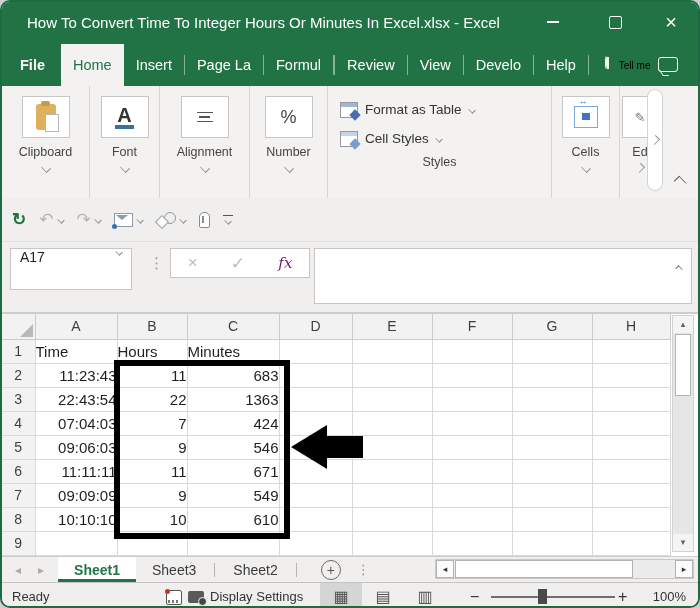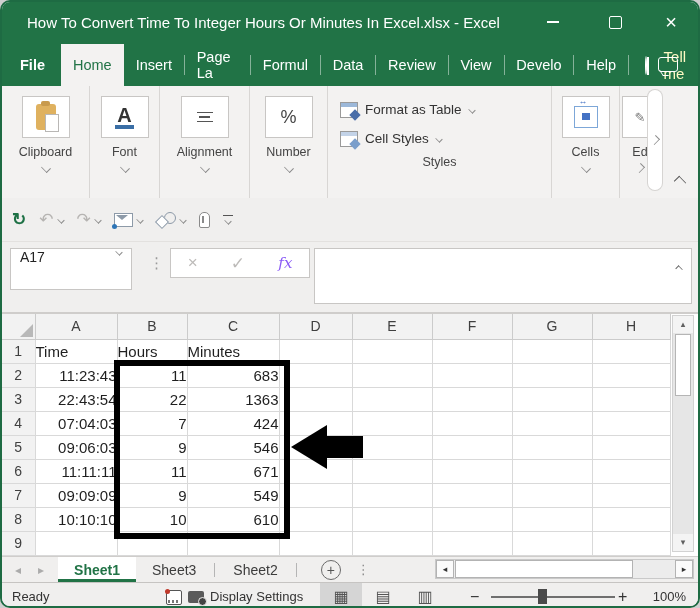--- a/index.html
+++ b/index.html
@@ -12,21 +12,21 @@
   .btn-min{left:528px}.btn-max{left:590px}.btn-close{left:646px}
   .minbar{width:12px;height:2px;background:#fff}
   .maxbox{width:11px;height:11px;border:1.6px solid #fff;border-radius:2px}
   .closex{font-size:20px;color:#fff;line-height:1}
   
   .menubar{position:absolute;left:0;top:42px;width:100%;height:42px;background:#217346;display:flex;align-items:stretch;}
   .mtab{display:flex;align-items:center;padding:0 12px;color:#fff;font-size:14.5px;cursor:default;}
   .mtab.first{padding:0 16px 0 18px;font-weight:bold;}
   .mtab.active{background:#f3f2f1;color:#217346;}
   .msep{width:1px;height:20px;background:rgba(255,255,255,.45);align-self:center;}
-  .tellme{display:flex;align-items:center;gap:10px;margin-left:16px;color:#fef9c3;font-size:15px;}
+  .tellme{display:flex;align-items:center;gap:2px;margin-left:16px;color:#000000;font-size:10px;}
   .bulb{position:relative;width:12px;height:17px;}
   .bulb .glass{width:11px;height:11px;border:1.6px solid #fff;border-radius:50%;}
   .bulb .base{width:6px;height:3px;border-left:1.6px solid #fff;border-right:1.6px solid #fff;border-bottom:1.6px solid #fff;margin:1px auto 0;}
   .comment{position:absolute;right:20px;top:55px;width:18px;height:13px;border:1.6px solid #fff;border-radius:3px;}
   .comment:after{content:"";position:absolute;left:2px;bottom:-5px;width:5px;height:5px;border-left:1.6px solid #fff;border-bottom:1.6px solid #fff;transform:skewX(35deg);background:transparent;}
   
   .ribbon{position:absolute;left:0;top:84px;width:100%;height:112px;background:#f3f2f1;display:flex;}
   .rgroup{display:flex;flex-direction:column;align-items:center;border-right:1px solid #d8d6d4;box-sizing:border-box;}
   .gbox{width:46px;height:40px;margin-top:10px;background:#fff;border:1px solid #c8c6c4;display:flex;align-items:center;justify-content:center;}
   .glabel{margin-top:7px;font-size:12.5px;color:#444;}
@@ -76,21 +76,21 @@
   .qmore{display:flex;flex-direction:column;align-items:center;gap:2px;}
   .qmore .bar{width:10px;height:1.6px;background:#555;}
   
   .frow{position:absolute;left:0;top:240px;width:100%;height:72px;background:#f0efee;border-bottom:2px solid #cfcdcb;box-sizing:border-box;}
   .namebox{position:absolute;left:8px;top:6px;width:122px;height:42px;background:#fff;border:1px solid #c8c6c4;box-sizing:border-box;display:flex;align-items:flex-start;}
   .namebox .val{margin-left:9px;font-size:14px;color:#222;flex:1;}
   .nb-arrow{margin-right:9px;}
   .fdots{position:absolute;left:147px;top:12px;color:#9a9a9a;font-size:15px;letter-spacing:0;}
   .fxbox{position:absolute;left:168px;top:6px;width:140px;height:30px;background:#fff;border:1px solid #c8c6c4;box-sizing:border-box;display:flex;align-items:center;justify-content:space-around;}
   .fxcancel,.fxok{font-size:17px;color:#bdbbb9;}
-  .fxfx{font-family:"DejaVu Serif",serif;font-style:italic;font-size:15px;color:#8b5cf6;}
+  .fxfx{font-family:"DejaVu Serif",serif;font-style:italic;font-size:15px;color:#701a75;}
   .finput{position:absolute;left:312px;top:6px;width:378px;height:56px;background:#fff;border:1px solid #c8c6c4;box-sizing:border-box;}
   .fexpand{position:absolute;right:9px;top:9px;}
   .fexpand .chev{border-color:#666;}
   
   .grid{position:absolute;left:0;top:312px;width:100%;height:242px;background:#fff;}
   table.sheet{border-collapse:collapse;table-layout:fixed;font-size:15px;color:#1f1f1f;}
   table.sheet th,table.sheet td{border-right:1px solid #d9d9d9;border-bottom:1px solid #d9d9d9;padding:0;height:24px;box-sizing:border-box;overflow:hidden;white-space:nowrap;}
   table.sheet thead th{background:#f2f2f2;color:#3f3f3f;font-weight:normal;font-size:14px;border-color:#cbcbcb;height:25px;}
   th.rh{background:#f2f2f2;color:#3f3f3f;font-weight:normal;font-size:14px;border-color:#cbcbcb;text-align:center;}
   th.colsel{background:#e1e1e1;color:#217346;border-bottom:2px solid #217346;}
@@ -157,21 +157,20 @@
 
   <div class="menubar">
     <div class="mtab first">File</div>
     <div class="mtab active">Home</div>
     <div class="mtab">Insert</div>
     <div class="msep"></div>
     <div class="mtab">Page La</div>
     <div class="msep"></div>
     <div class="mtab">Formul</div>
     <div class="msep"></div>
-    <div class="mtab">Data</div>
     <div class="msep"></div>
     <div class="mtab">Review</div>
     <div class="msep"></div>
     <div class="mtab">View</div>
     <div class="msep"></div>
     <div class="mtab">Develo</div>
     <div class="msep"></div>
     <div class="mtab">Help</div>
     <div class="msep"></div>
     <div class="tellme">

